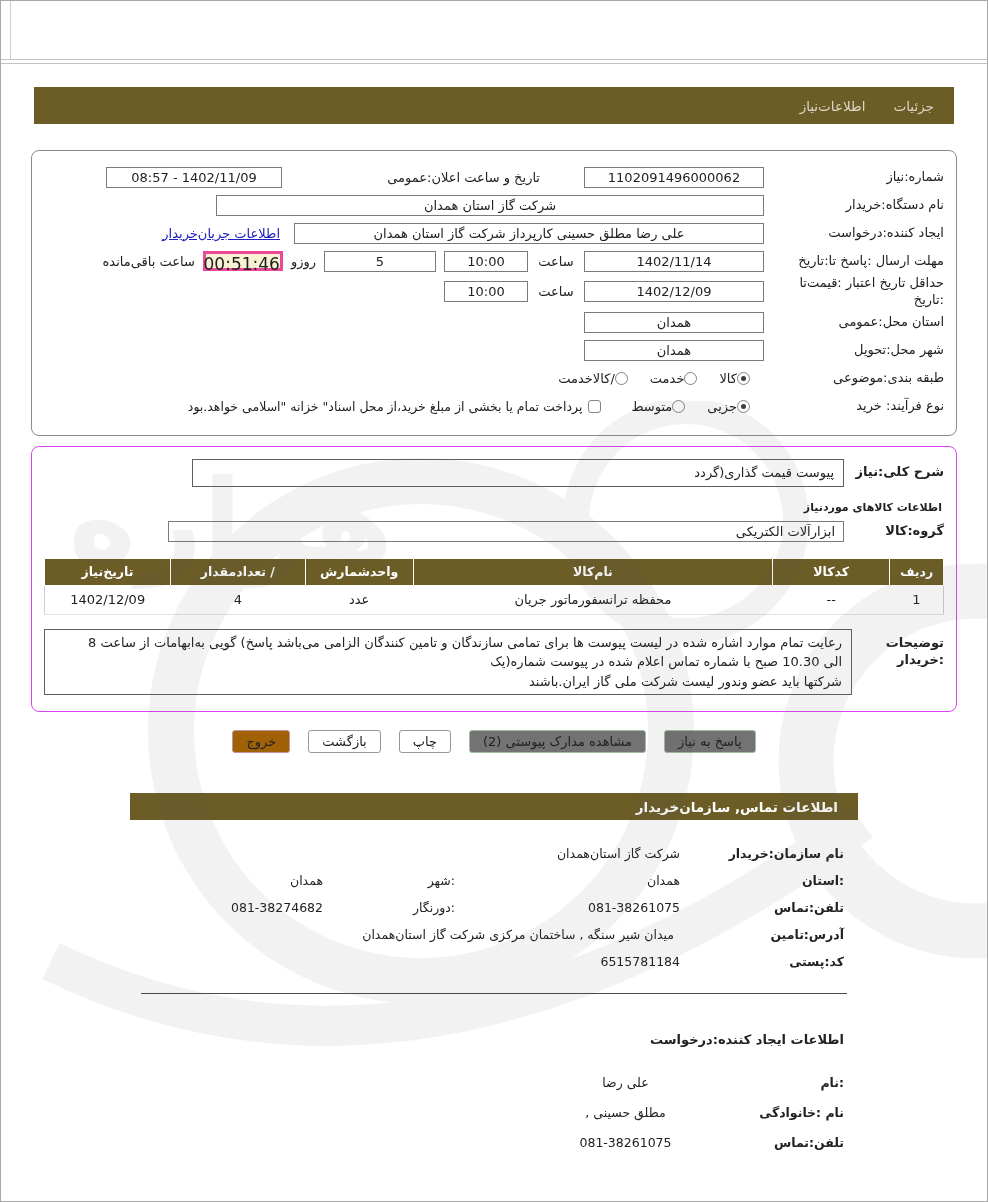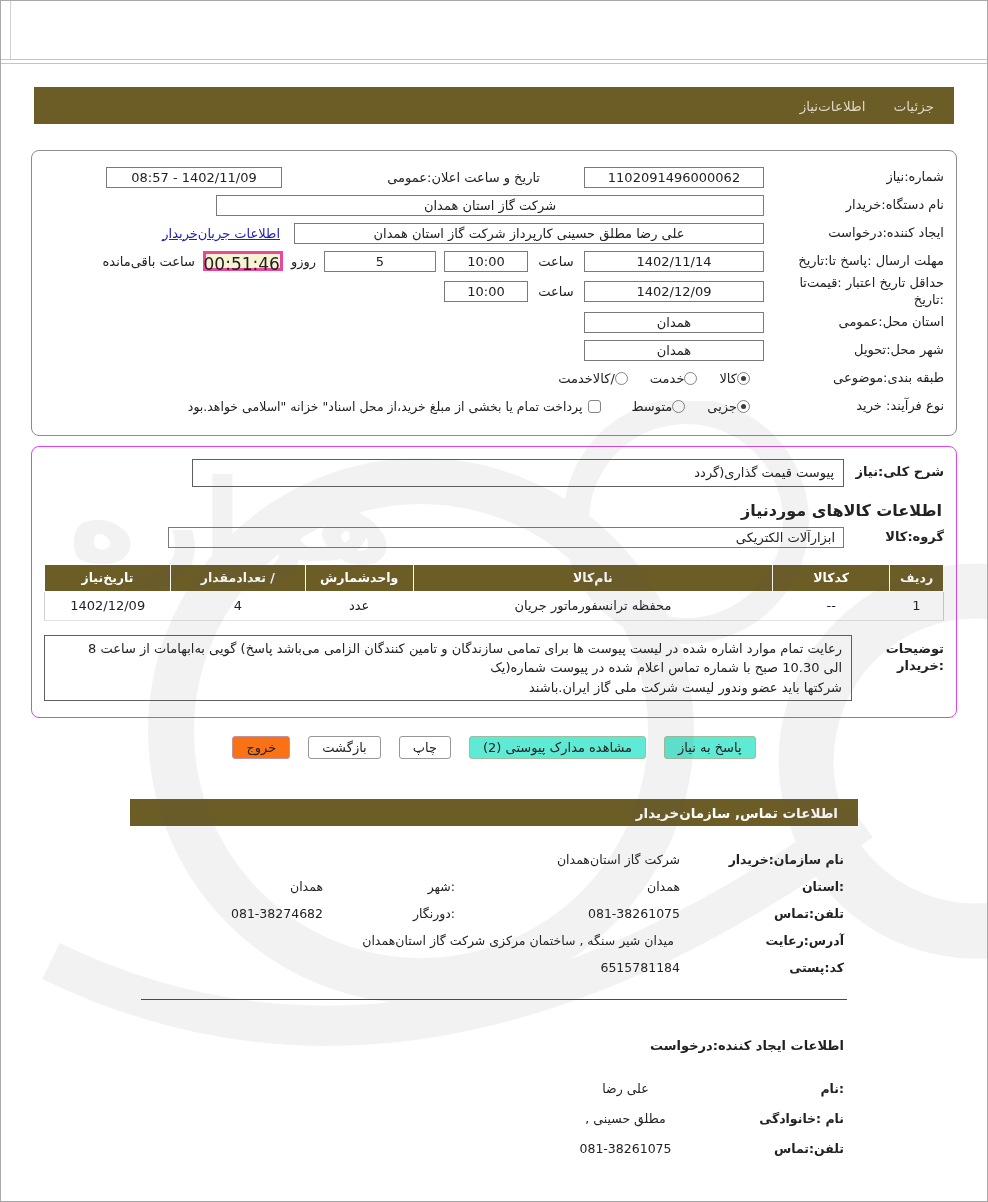--- a/index.html
+++ b/index.html
@@ -32,30 +32,30 @@
 
   .radio { display:inline-block; width:13px; height:13px; border:1px solid #848484; border-radius:50%; background:#fff; position:relative; flex:0 0 13px; }
   .radio.checked::after { content:""; position:absolute; inset:3px; border-radius:50%; background:#3c3c3c; }
   .checkbox { display:inline-block; width:13px; height:13px; border:1px solid #848484; border-radius:3px; background:#fff; flex:0 0 13px; }
   .opt { display:flex; align-items:center; margin-right:14px; }
   .note-text { font-size:12.5px; margin-right:6px; }
 
   .textbox { border:1px solid #5f5f5f; padding:3px 9px; font-size:13px; line-height:1.5; text-align:right; background:#fff; }
   .desc { width:652px; }
   .notes { flex:1; }
-  .goods-heading { font-weight:bold; text-align:right; margin:14px 2px 4px; font-size:16px; }
+  .goods-heading { font-weight:bold; text-align:right; margin:14px 2px 4px; font-size:11px; }
 
   table.goods { width:100%; border-collapse:collapse; margin:12px 0 14px; font-size:13px; border:1px solid #cfcfcf; }
   table.goods th { background:#6c5d27; color:#fff; font-weight:bold; height:27px; border:1px solid #fff; font-size:12.5px; }
   table.goods td { height:29px; text-align:center; background:#fff; border-bottom:1px solid #e2e2e2; }
 
   .actions { display:flex; justify-content:center; gap:18px; margin-top:18px; position:relative; z-index:1; }
   .btn { height:23px; padding:0 13px; font-size:13px; font-family:inherit; border-radius:3px; border:1px solid #979797; background:#fff; color:#222; cursor:pointer; }
-  .btn-green { background:#5eead4; border-color:#9dbf9d; }
-  .btn-pink { background:#f97316; border-color:#c2939c; }
+  .btn-green { background:#737373; border-color:#9dbf9d; }
+  .btn-pink { background:#a16207; border-color:#c2939c; }
 
   .secbar { width:728px; margin:40px auto 0; background:#6c5d27; color:#fff; font-weight:bold; font-size:13.5px; height:27px; display:flex; align-items:center; padding:0 20px; position:relative; z-index:1; }
 
   .contact { width:700px; margin:20px auto 0; font-size:12.5px; position:relative; z-index:1; }
   .crow { display:flex; align-items:center; min-height:27px; }
   .clabel { flex:0 0 130px; font-weight:bold; text-align:right; }
   .cval { flex:0 0 215px; text-align:right; padding-right:34px; padding-left:8px; }
   .cval.grow { flex:1; padding-right:40px; }
   .clabel2 { flex:0 0 130px; font-weight:normal; text-align:right; padding-right:44px; }
   .cval2 { flex:0 0 190px; text-align:right; padding-right:46px; }
@@ -242,21 +242,21 @@
       <span class="clabel2">:شهر</span>
       <span class="cval2">همدان</span>
     </div>
     <div class="crow">
       <span class="clabel">تلفن:تماس</span>
       <span class="cval">081-38261075</span>
       <span class="clabel2">:دورنگار</span>
       <span class="cval2">081-38274682</span>
     </div>
     <div class="crow">
-      <span class="clabel">آدرس:رعایت</span>
+      <span class="clabel">آدرس:تامین</span>
       <span class="cval grow">میدان شیر سنگه , ساختمان مرکزی شرکت گاز استان‌همدان</span>
     </div>
     <div class="crow">
       <span class="clabel">کد:پستی</span>
       <span class="cval">6515781184</span>
     </div>
   </div>
 
   <div class="divider"></div>
 

